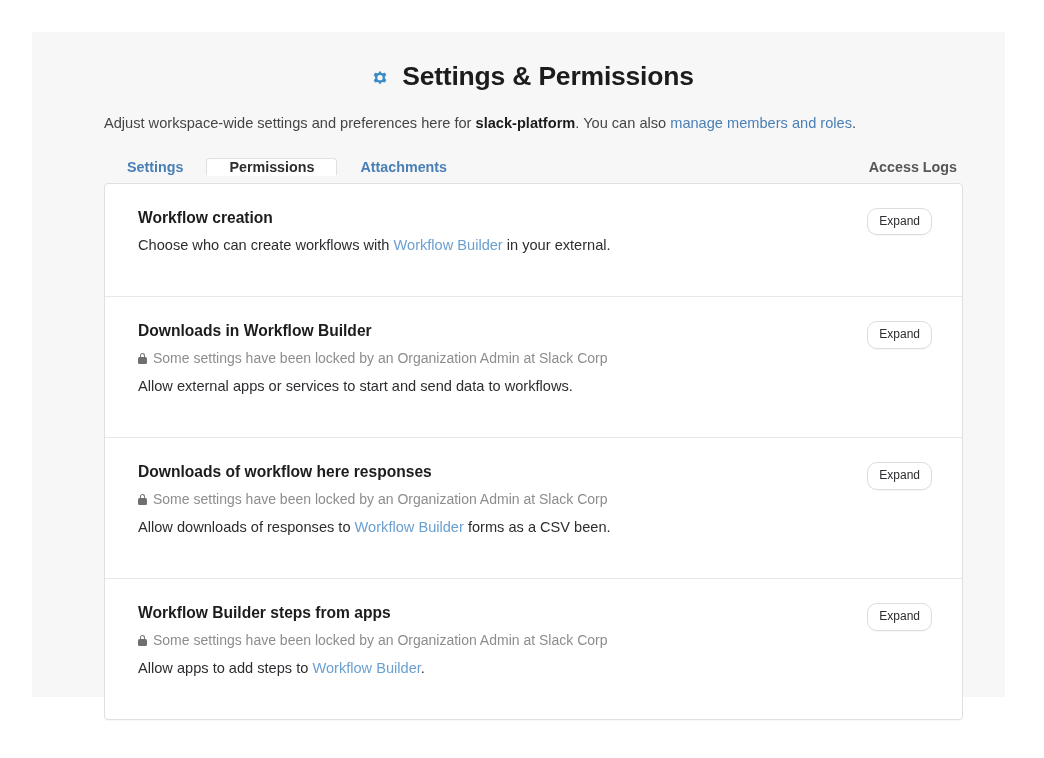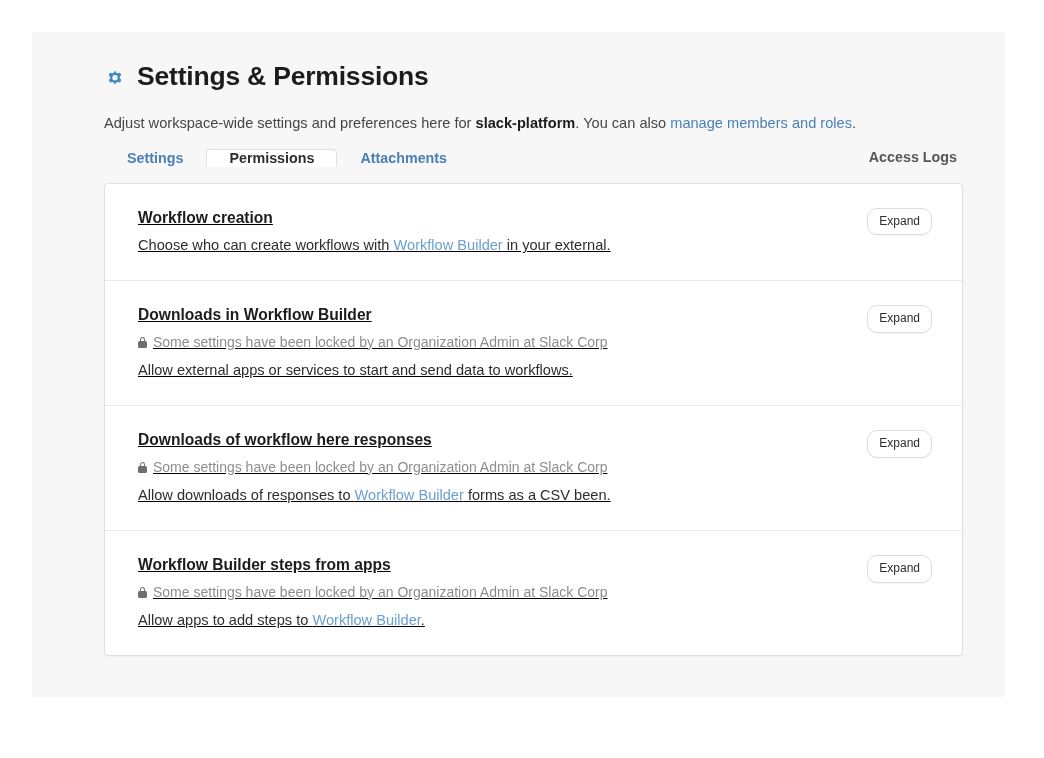--- a/index.html
+++ b/index.html
@@ -33,20 +33,21 @@
 
   
   .header-row {
     position: absolute;
     left: 72px;
     top: 30px;
     right: 46px;
     display: flex;
     align-items: center;
     justify-content: space-between;
+    flex-direction: column;
   }
 
   .title-wrap {
     display: flex;
     align-items: center;
     gap: 11px;
   }
 
   .gear-icon {
     display: block;
@@ -109,21 +110,21 @@
   }
 
   
   .tabs {
     position: absolute;
     left: 72px;
     top: 117px;
     right: 42px;
     height: 35px;
     display: flex;
-    align-items: flex-start;
+    align-items: center;
   }
 
   .tab {
     display: flex;
     align-items: center;
     justify-content: center;
     font-size: 14.3px;
     font-weight: bold;
     color: #4a7fb5;
     padding: 0 22px;
@@ -176,25 +177,24 @@
     background: #ffffff;
     border: 1px solid #e0e0e0;
     border-radius: 4px;
     box-sizing: border-box;
     z-index: 1;
     box-shadow: 0 1px 1px rgba(0,0,0,0.03);
   }
 
   .setting-row {
     position: relative;
-    padding: 24px 30px 24px 33px;
+    padding: 24px 30px 40px 33px;
     border-bottom: 1px solid #e8e8e8;
     min-height: 60px;
     box-sizing: border-box;
-    text-decoration: underline;
   }
   .setting-row:last-child { border-bottom: none; }
 
   .row-title {
     font-size: 15.6px;
     font-weight: bold;
     color: #1d1c1d;
     line-height: 1.3;
     margin: 0 0 7px 0;
     padding-right: 110px;

